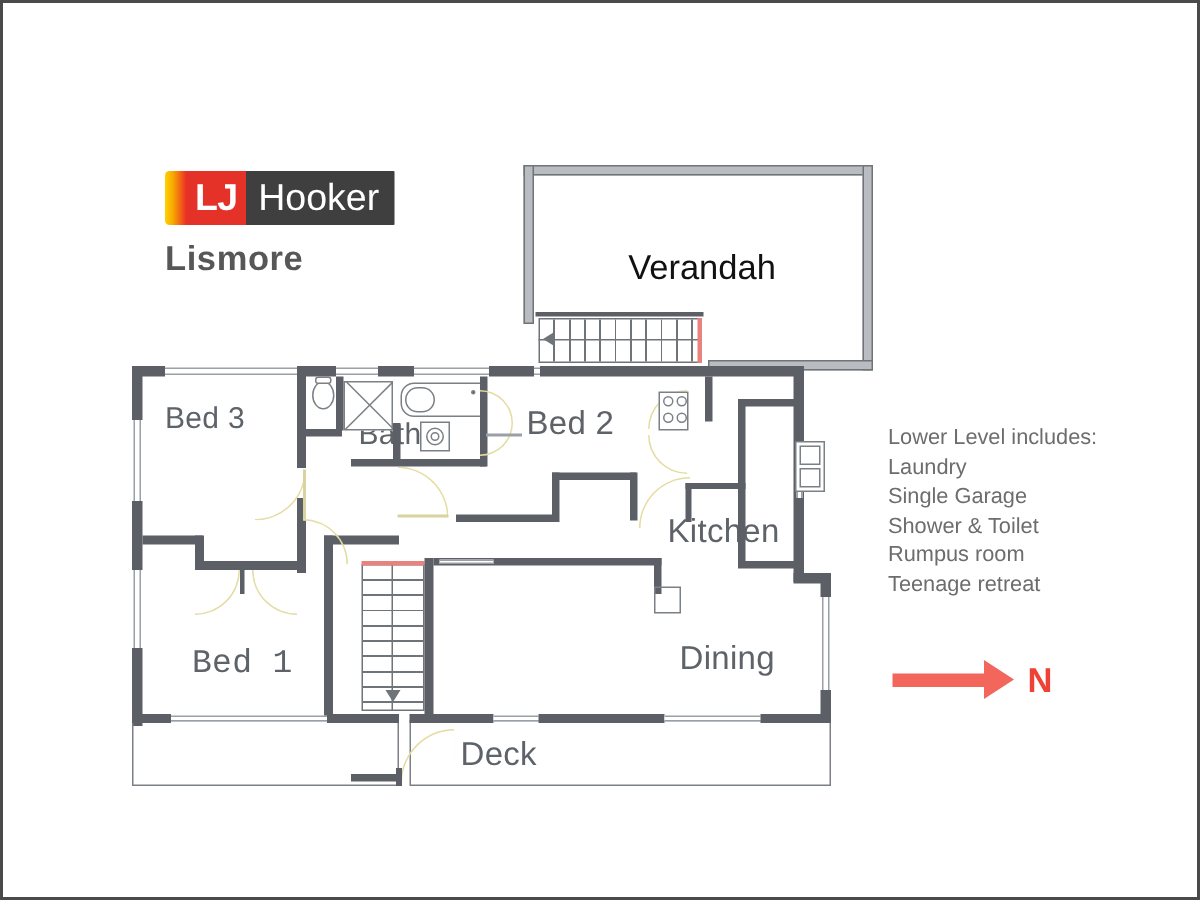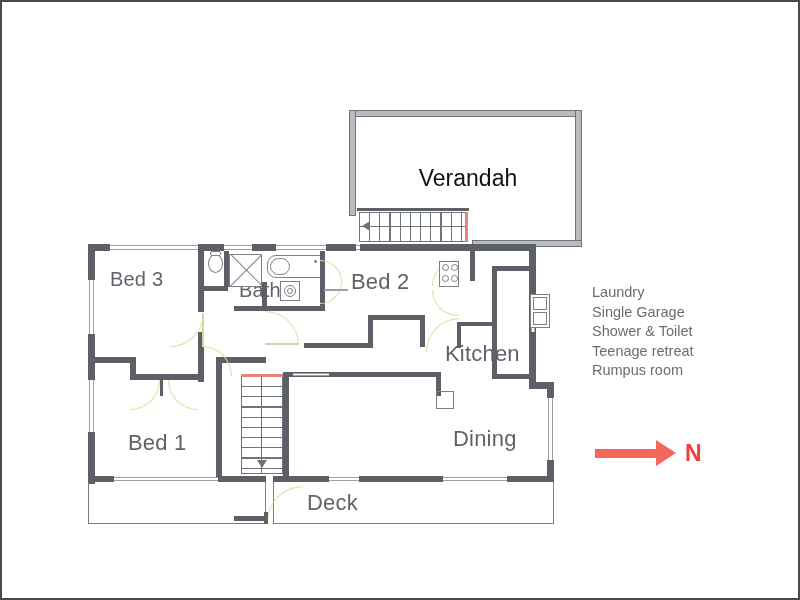--- a/index.html
+++ b/index.html
@@ -236,20 +236,28 @@
     border: 1.2px solid #7b8086;
     border-radius: 50%;
     box-sizing: border-box;
   }
 </style>
 </head>
 <body>
 
 <div id="page">
 
+  <div id="brand">
+    <div id="logo-bar">
+      <div class="logo-grad"></div>
+      <div class="logo-lj">LJ</div>
+      <div class="logo-hooker">Hooker</div>
+    </div>
+    <div id="brand-suburb">Lismore</div>
+  </div>
 
   <div class="verandah-wall" style="left:347px; top:108px; width:233px; height:7px;"></div>
   <div class="verandah-wall" style="left:347px; top:108px; width:7px; height:106px;"></div>
   <div class="verandah-wall" style="left:573px; top:108px; width:7px; height:137px;"></div>
   <div class="verandah-wall" style="left:470px; top:238px; width:110px; height:7px;"></div>
 
   <div class="label-black" style="left:400px; top:162px; width:132px;">Verandah</div>
 
   <div class="stair-box horiz" style="left:357px; top:210px; width:108px; height:30px;"></div>
   <div class="stair-spine" style="left:357px; top:224px; width:108px; height:1.4px;"></div>
@@ -362,21 +370,21 @@
   <div class="fixture" style="left:437px; top:259px; width:20px; height:26px;"></div>
   <div class="burner" style="left:440px; top:262px; width:7px; height:7px;"></div>
   <div class="burner" style="left:449px; top:262px; width:7px; height:7px;"></div>
   <div class="burner" style="left:440px; top:273px; width:7px; height:7px;"></div>
   <div class="burner" style="left:449px; top:273px; width:7px; height:7px;"></div>
 
   <div class="fixture" style="left:528px; top:292px; width:20px; height:34px;"></div>
   <div class="fixture" style="left:531px; top:295px; width:14px; height:13px;"></div>
   <div class="fixture" style="left:531px; top:310px; width:14px; height:13px;"></div>
 
-  <div class="room-label big" style="left:126px; top:428px;">Bed 1</div>
+  <div class="room-label big" style="left:126px; top:428px;font-family:Liberation Mono, monospace;">Bed 1</div>
 
   <div class="door-arc" style="left:128px; top:378px; width:30px; height:30px; border-radius:0 0 30px 0; border-top:none; border-left:none;"></div>
   <div class="door-arc" style="left:166px; top:378px; width:30px; height:30px; border-radius:0 0 0 30px; border-top:none; border-right:none;"></div>
   <div class="wall" style="left:158px; top:378px; width:3px; height:16px;"></div>
 
   <div class="wall" style="left:196px; top:358px; width:6px; height:22px;"></div>
   <div class="wall" style="left:214px; top:355px; width:50px; height:6px;"></div>
   <div class="wall" style="left:214px; top:355px; width:6px; height:120px;"></div>
   <div class="door-arc" style="left:200px; top:344px; width:30px; height:30px; border-radius:0 30px 0 0; border-bottom:none; border-left:none;"></div>
 
@@ -392,25 +400,26 @@
   <div class="outline" style="left:434px; top:389px; width:18px; height:18px;"></div>
 
   <div class="room-label big" style="left:451px; top:424px;">Dining</div>
 
   <div class="room-label big" style="left:305px; top:488px;">Deck</div>
   <div class="door-arc" style="left:265px; top:484px; width:36px; height:36px; border-radius:36px 0 0 0; border-bottom:none; border-right:none;"></div>
   <div class="wall" style="left:232px; top:514px; width:32px; height:5px;"></div>
   <div class="wall" style="left:262px; top:510px; width:4px; height:12px;"></div>
 
   <div id="notes">
+    <span class="note-line">Lower Level  includes:</span>
     <span class="note-line">Laundry</span>
     <span class="note-line">Single Garage</span>
     <span class="note-line">Shower &amp; Toilet</span>
+    <span class="note-line">Rumpus room</span>
     <span class="note-line">Teenage retreat</span>
-    <span class="note-line">Rumpus room</span>
   </div>
 
   <div id="north">
     <div id="north-shaft"></div>
     <div id="north-head"></div>
     <div id="north-label">N</div>
   </div>
 
 </div>
 

